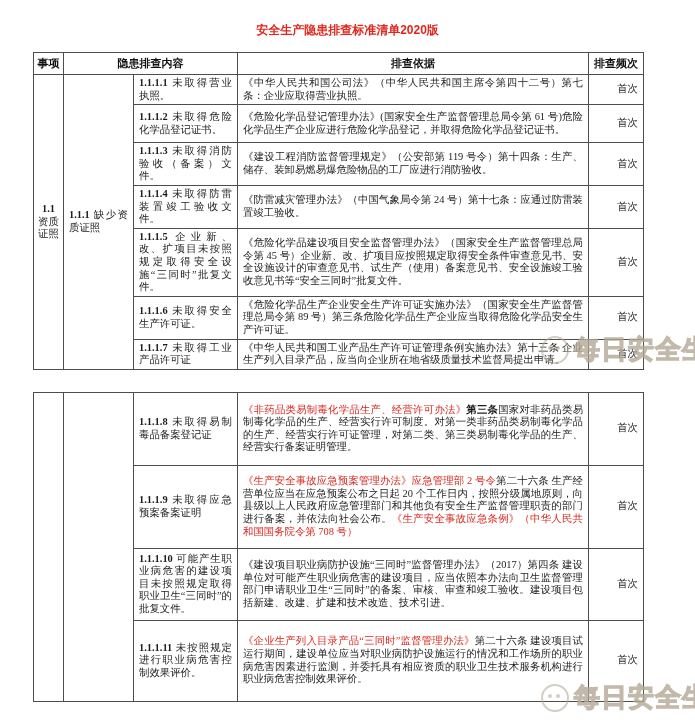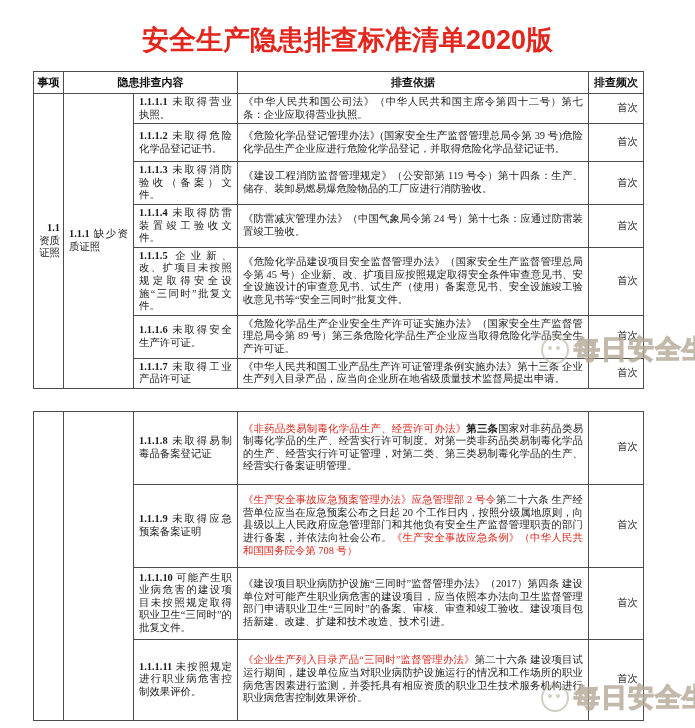--- a/index.html
+++ b/index.html
@@ -4,38 +4,38 @@
 <style>
   :root{
     --red:#d9281e; --title-red:#e3261d; --border:#4d4d4d; --text:#1c1c1c; --wm:#b3a896;
   }
   html,body{margin:0;padding:0;background:#fff;}
   .page{
     position:relative; width:695px; height:728px; overflow:hidden; background:#fff;
     font-family:"Liberation Serif","DejaVu Serif",serif; color:var(--text);
   }
   .title{
-    margin:22px 0 0 0; text-align:center; font-size:27px; font-weight:bold;
+    margin:22px 0 0 0; text-align:center; font-size:12px; font-weight:bold;
     color:var(--title-red); font-family:"Liberation Sans","DejaVu Sans",sans-serif;
   }
   .subtitle{
     margin:36px 0 0 30px; font-size:12px; font-weight:bold; color:var(--title-red);
     font-family:"Liberation Sans","DejaVu Sans",sans-serif;
   }
   table{ border-collapse:collapse; table-layout:fixed; margin-left:33px; width:610px; }
   .t1{ margin-top:13px; }
   .t2{ margin-top:22px; }
   th,td{ border:1px solid var(--border); vertical-align:middle; }
   th{
     font-size:11px; padding:3px 2px; text-align:center;
     font-family:"Liberation Sans","DejaVu Sans",sans-serif; font-weight:bold; color:#111;
   }
   td{ font-size:10.4px; line-height:12.6px; padding:2px 5px; }
   .t2 td{ padding:4px 5px; }
-  td.cat{ text-align:right; padding:2px 3px; }
+  td.cat{ text-align:center; padding:2px 3px; }
   td.subcat{ text-align:justify; }
   td.content, td.basis, td.subcat{ text-align:justify; }
   td.freq{ text-align:right; }
   .b{ font-weight:bold; }
   .num{ font-weight:bold; }
   .red{ color:var(--red); }
   
   .wm{
     position:absolute; display:flex; align-items:center; gap:5px; z-index:6;
     pointer-events:none; opacity:.8;
@@ -80,21 +80,21 @@
     <tbody id="tb1">
         <tr style="height: 28px;">
           <td class="cat" rowspan="7"><span class="b">1.1</span> 资质证照</td>
           <td class="subcat" rowspan="7"><span class="b">1.1.1</span> 缺少资质证照</td>
           <td class="content"><span class="num">1.1.1.1</span> 未取得营业执照。</td>
           <td class="basis"><span>《中华人民共和国公司法》（中华人民共和国主席令第四十二号）第七条：企业应取得营业执照。</span></td>
           <td class="freq">首次</td>
         </tr>
         <tr style="height: 38px;">
           <td class="content"><span class="num">1.1.1.2</span> 未取得危险化学品登记证书。</td>
-          <td class="basis"><span>《危险化学品登记管理办法》(国家安全生产监督管理总局令第 39 号)危险化学品生产企业应进行危险化学品登记，并取得危险化学品登记证书。</span></td>
+          <td class="basis"><span>《危险化学品登记管理办法》(国家安全生产监督管理总局令第 61 号)危险化学品生产企业应进行危险化学品登记，并取得危险化学品登记证书。</span></td>
           <td class="freq">首次</td>
         </tr>
         <tr style="height: 30px;">
           <td class="content"><span class="num">1.1.1.3</span> 未取得消防验收（备案）文件。</td>
           <td class="basis"><span>《建设工程消防监督管理规定》（公安部第 119 号令）第十四条：生产、储存、装卸易燃易爆危险物品的工厂应进行消防验收。</span></td>
           <td class="freq">首次</td>
         </tr>
         <tr style="height: 31px;">
           <td class="content"><span class="num">1.1.1.4</span> 未取得防雷装置竣工验收文件。</td>
           <td class="basis"><span>《防雷减灾管理办法》（中国气象局令第 24 号）第十七条：应通过防雷装置竣工验收。</span></td>

